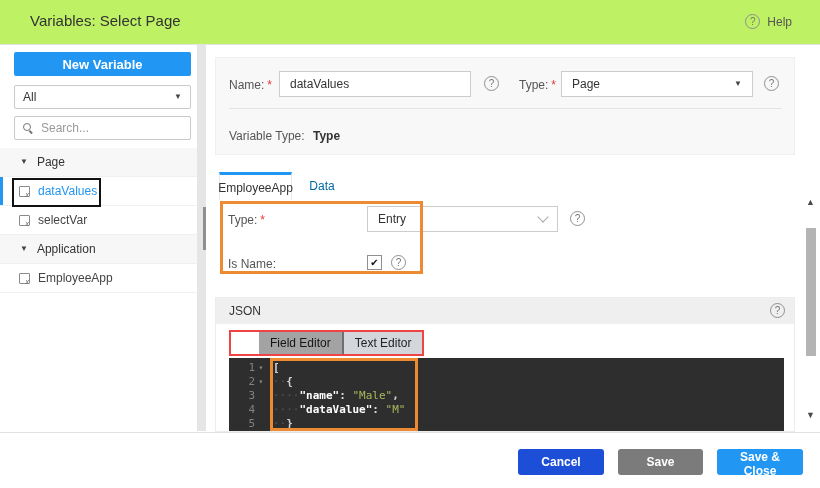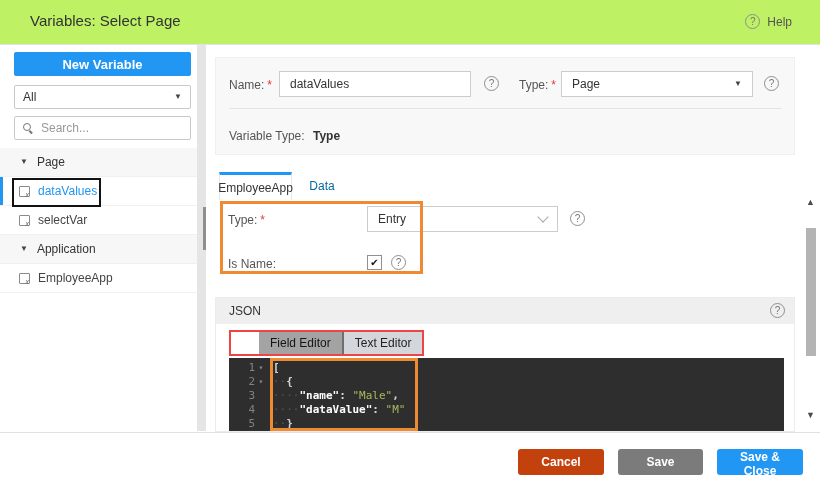--- a/index.html
+++ b/index.html
@@ -117,21 +117,21 @@
   
   .scroll-up{position:absolute;left:806px;top:197px;font-size:9px;color:#4a4a4a;cursor:pointer;}
   .vthumb{position:absolute;left:806px;top:228px;width:10px;height:128px;background:#b4b4b4;cursor:pointer;}
   .scroll-down{position:absolute;left:806px;top:410px;font-size:9px;color:#4a4a4a;cursor:pointer;}
 
   
   .footer{position:absolute;left:0;top:432px;width:820px;height:56px;background:#fff;
           border-top:1px solid #e1e1e1;box-sizing:border-box;}
   .btn{position:absolute;top:16px;height:26px;border:none;border-radius:3px;color:#fff;
        font-size:12px;font-weight:bold;font-family:inherit;cursor:pointer;}
-  .btn-cancel{left:518px;width:86px;background:#c2410c;text-align:center;}
+  .btn-cancel{left:518px;width:86px;background:#1d4ed8;text-align:center;}
   .btn-save{left:618px;width:85px;background:#7b7b7b;}
   .btn-saveclose{left:717px;width:86px;background:#2196f3;}
 </style>
 </head>
 <body>
 
 <div class="page">
 
   <div class="topbar">
     <div class="title">Variables: Select Page</div>

